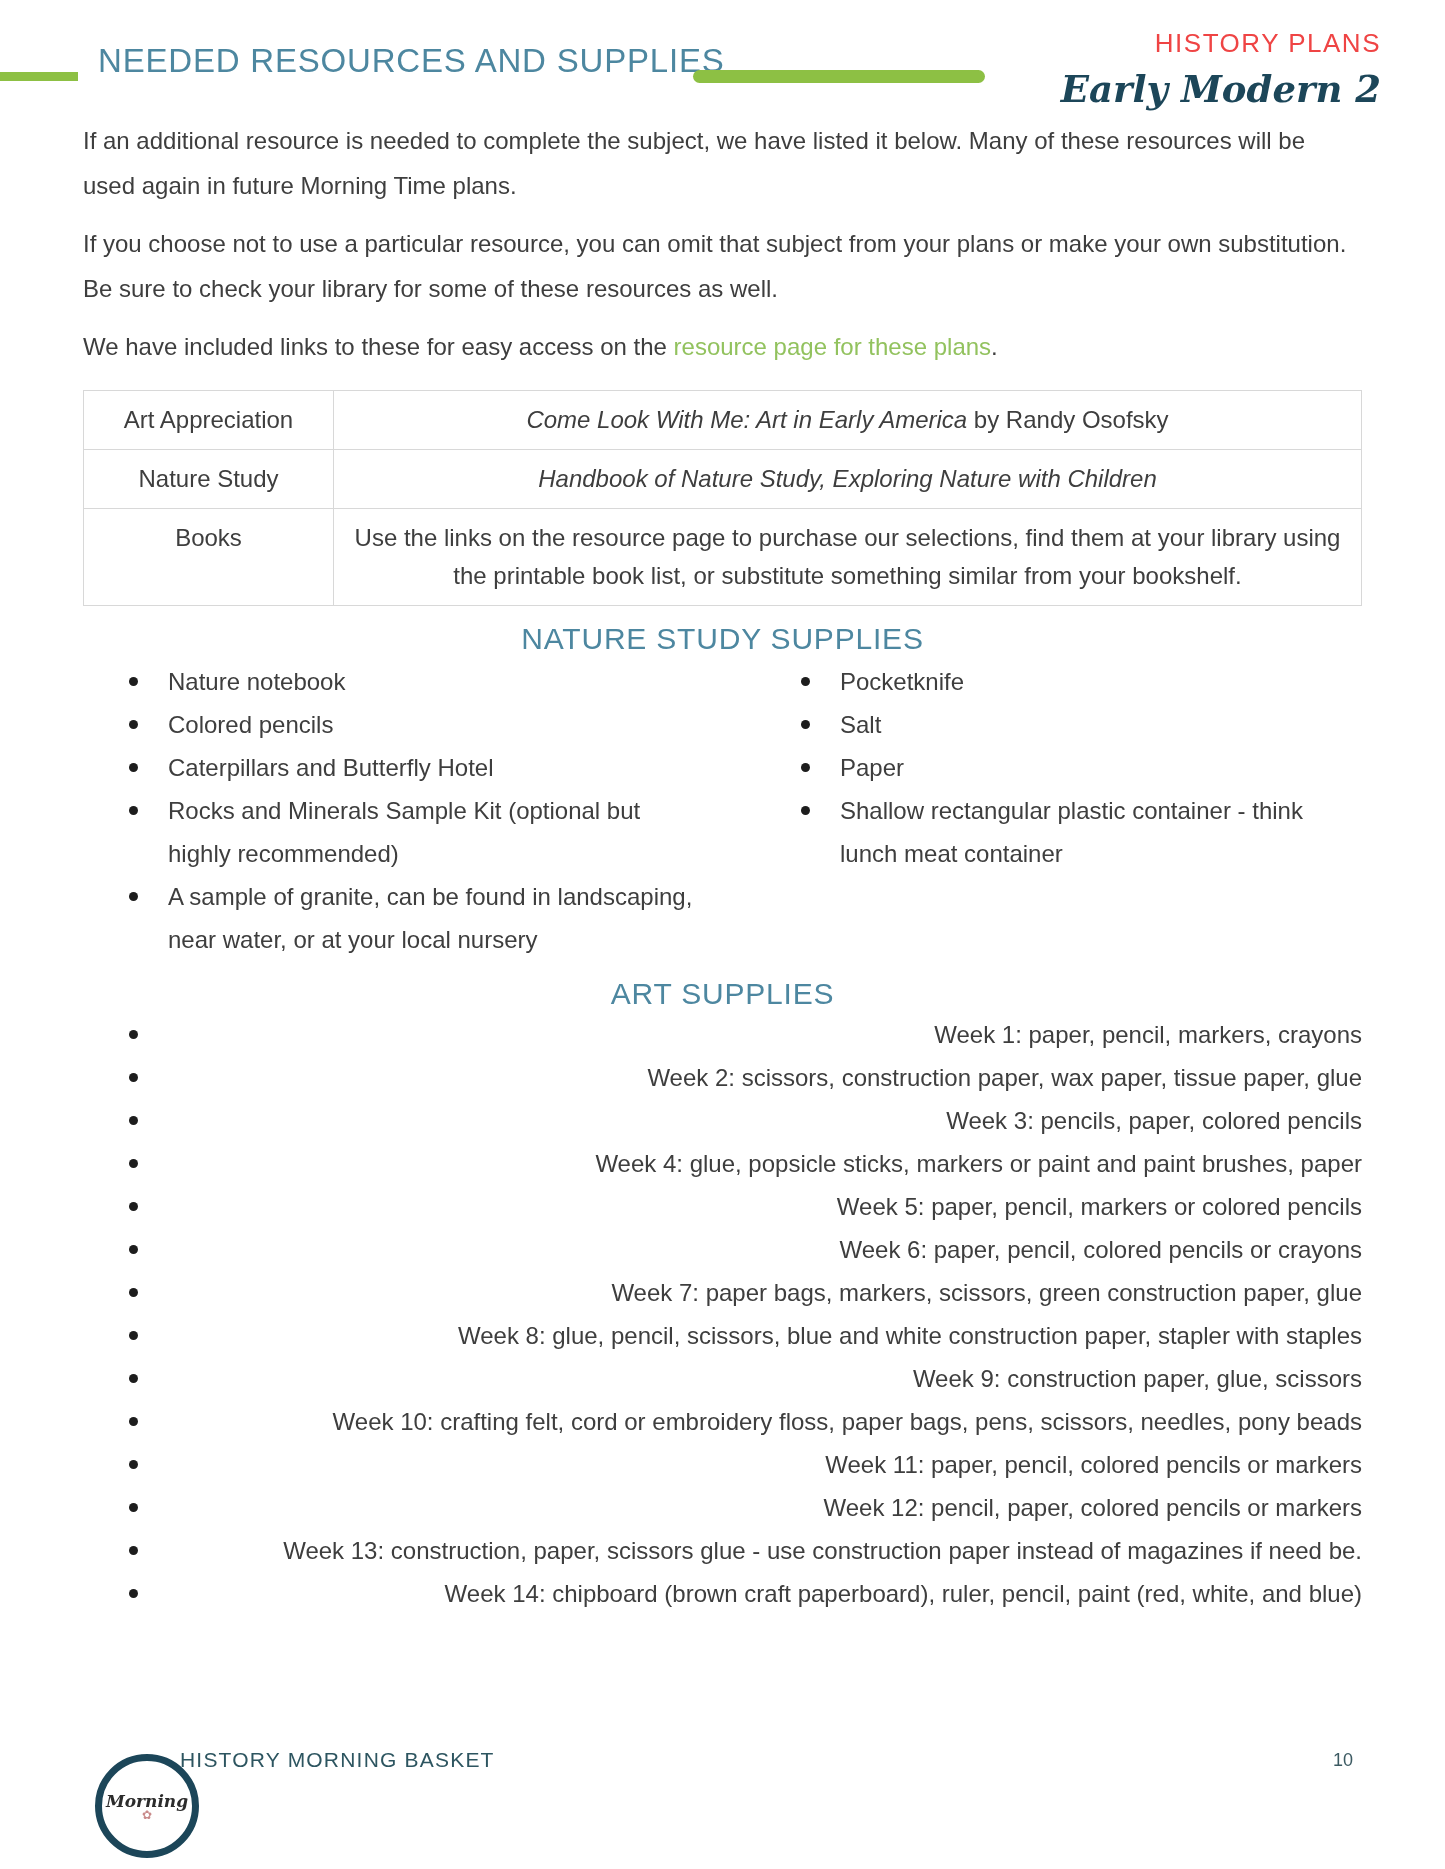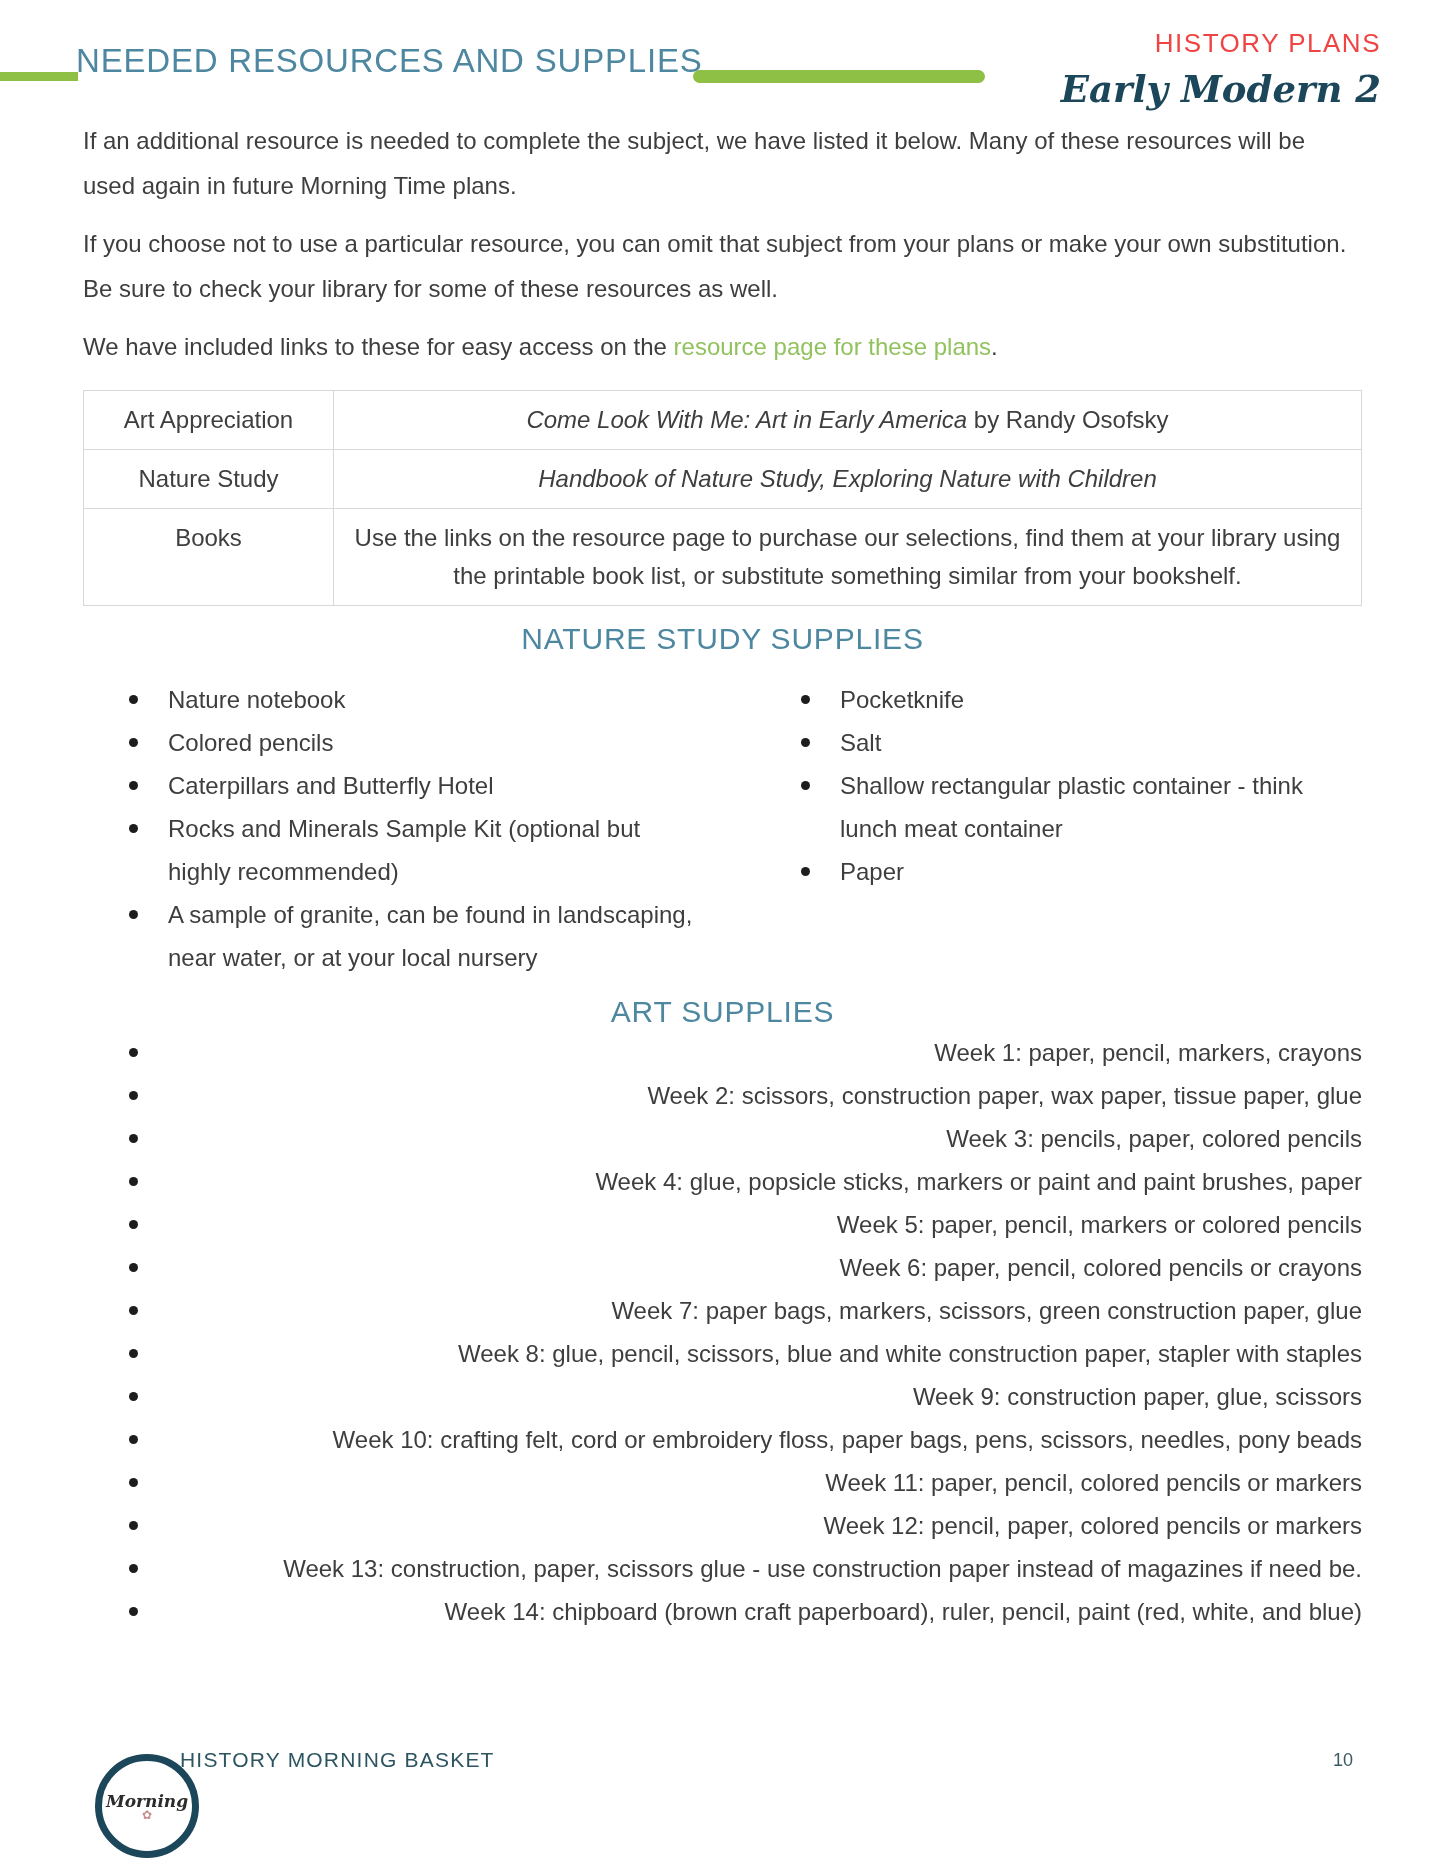--- a/index.html
+++ b/index.html
@@ -11,21 +11,21 @@
     overflow:hidden;
     font-family:"Liberation Sans", sans-serif;
     color:#3e3e3e;
   }
   
   .dash {
     position:absolute; left:0; top:72px;
     width:78px; height:9px; background:#8dc044;
   }
   .page-title {
-    position:absolute; left:76px; top:42px;
+    position:absolute; left:98px; top:42px;
     font-size:33px; font-weight:400; letter-spacing:0.8px;
     color:#4d87a0; white-space:nowrap;
   }
   .title-rule {
     position:absolute; left:693px; top:70px;
     width:292px; height:13px; border-radius:7px;
     background:#8dc044;
   }
   .brand {
     position:absolute; right:64px; top:28px; text-align:right;
@@ -58,21 +58,21 @@
   }
   table.resources td.label-cell { width:250px; }
   table.resources .italic { font-style:italic; }
   
   h2.section-heading {
     text-align:center; font-weight:400;
     font-size:30px; line-height:38px; letter-spacing:0.8px;
     color:#4d87a0; margin-top:14px;
   }
   
-  .supply-columns { display:flex; margin-top:20px; }
+  .supply-columns { display:flex; margin-top:2px; }
   ul.supply-list { list-style:none; }
   ul.supply-list li {
     position:relative; padding-left:85px;
     font-size:24px; line-height:43px; color:#3e3e3e;
   }
   ul.supply-list li::before {
     content:""; position:absolute; left:46px; top:17px;
     width:9px; height:9px; border-radius:50%; background:#1d1d1d;
   }
   .col-left { width:610px; flex:none; }
@@ -150,22 +150,22 @@
       <li>Nature notebook</li>
           <li>Colored pencils</li>
           <li>Caterpillars and Butterfly Hotel</li>
           <li>Rocks and Minerals Sample Kit (optional but highly recommended)</li>
           <li>A sample of granite, can be found in landscaping, near water, or at your local nursery</li>
         </ul>
       <ul class="supply-list col-right">
 
       <li>Pocketknife</li>
           <li>Salt</li>
+          <li>Paper</li>
           <li>Shallow rectangular plastic container - think lunch meat container</li>
-          <li>Paper</li>
         </ul>
     </div>
 
     <h2 class="section-heading art-section-heading">ART SUPPLIES</h2>
     <ul class="supply-list art-list">
 
     <li>Week 1: paper, pencil, markers, crayons</li>
         <li>Week 2: scissors, construction paper, wax paper, tissue paper, glue</li>
         <li>Week 3: pencils, paper, colored pencils</li>
         <li>Week 4: glue, popsicle sticks, markers or paint and paint brushes, paper</li>

